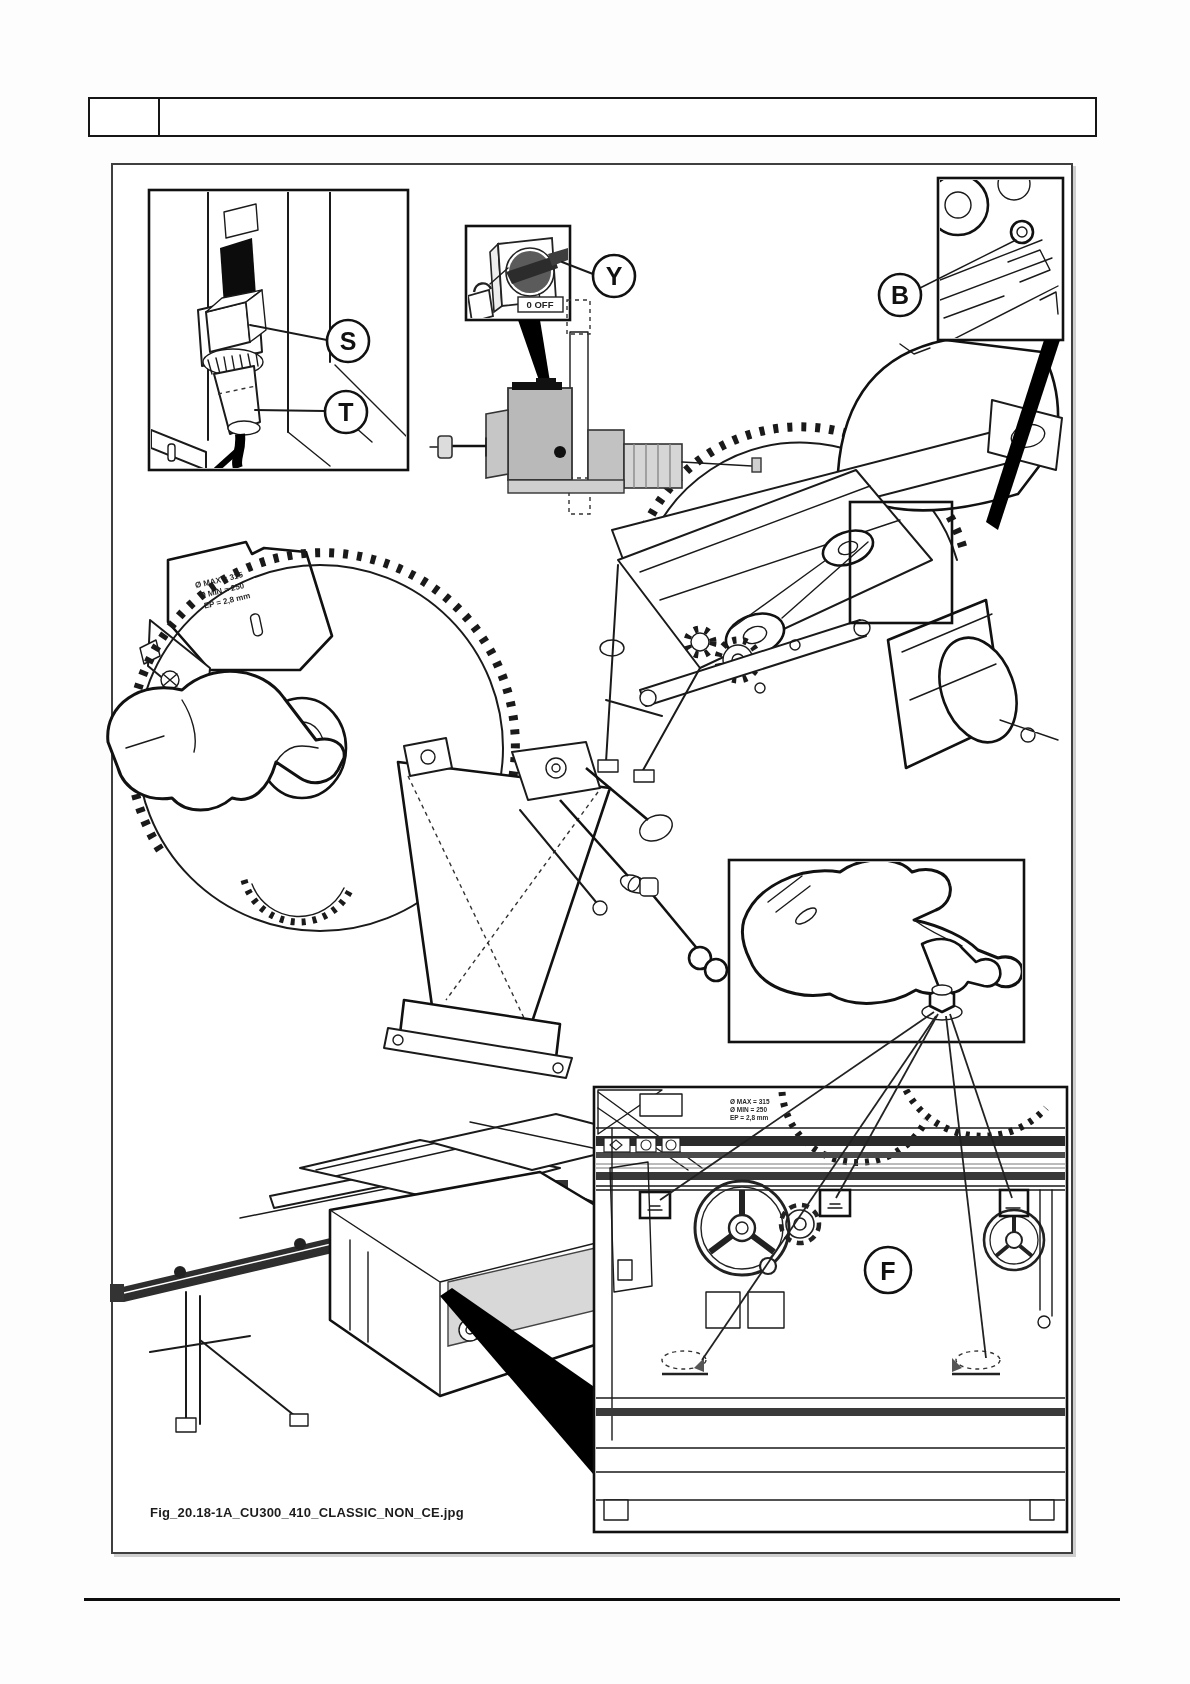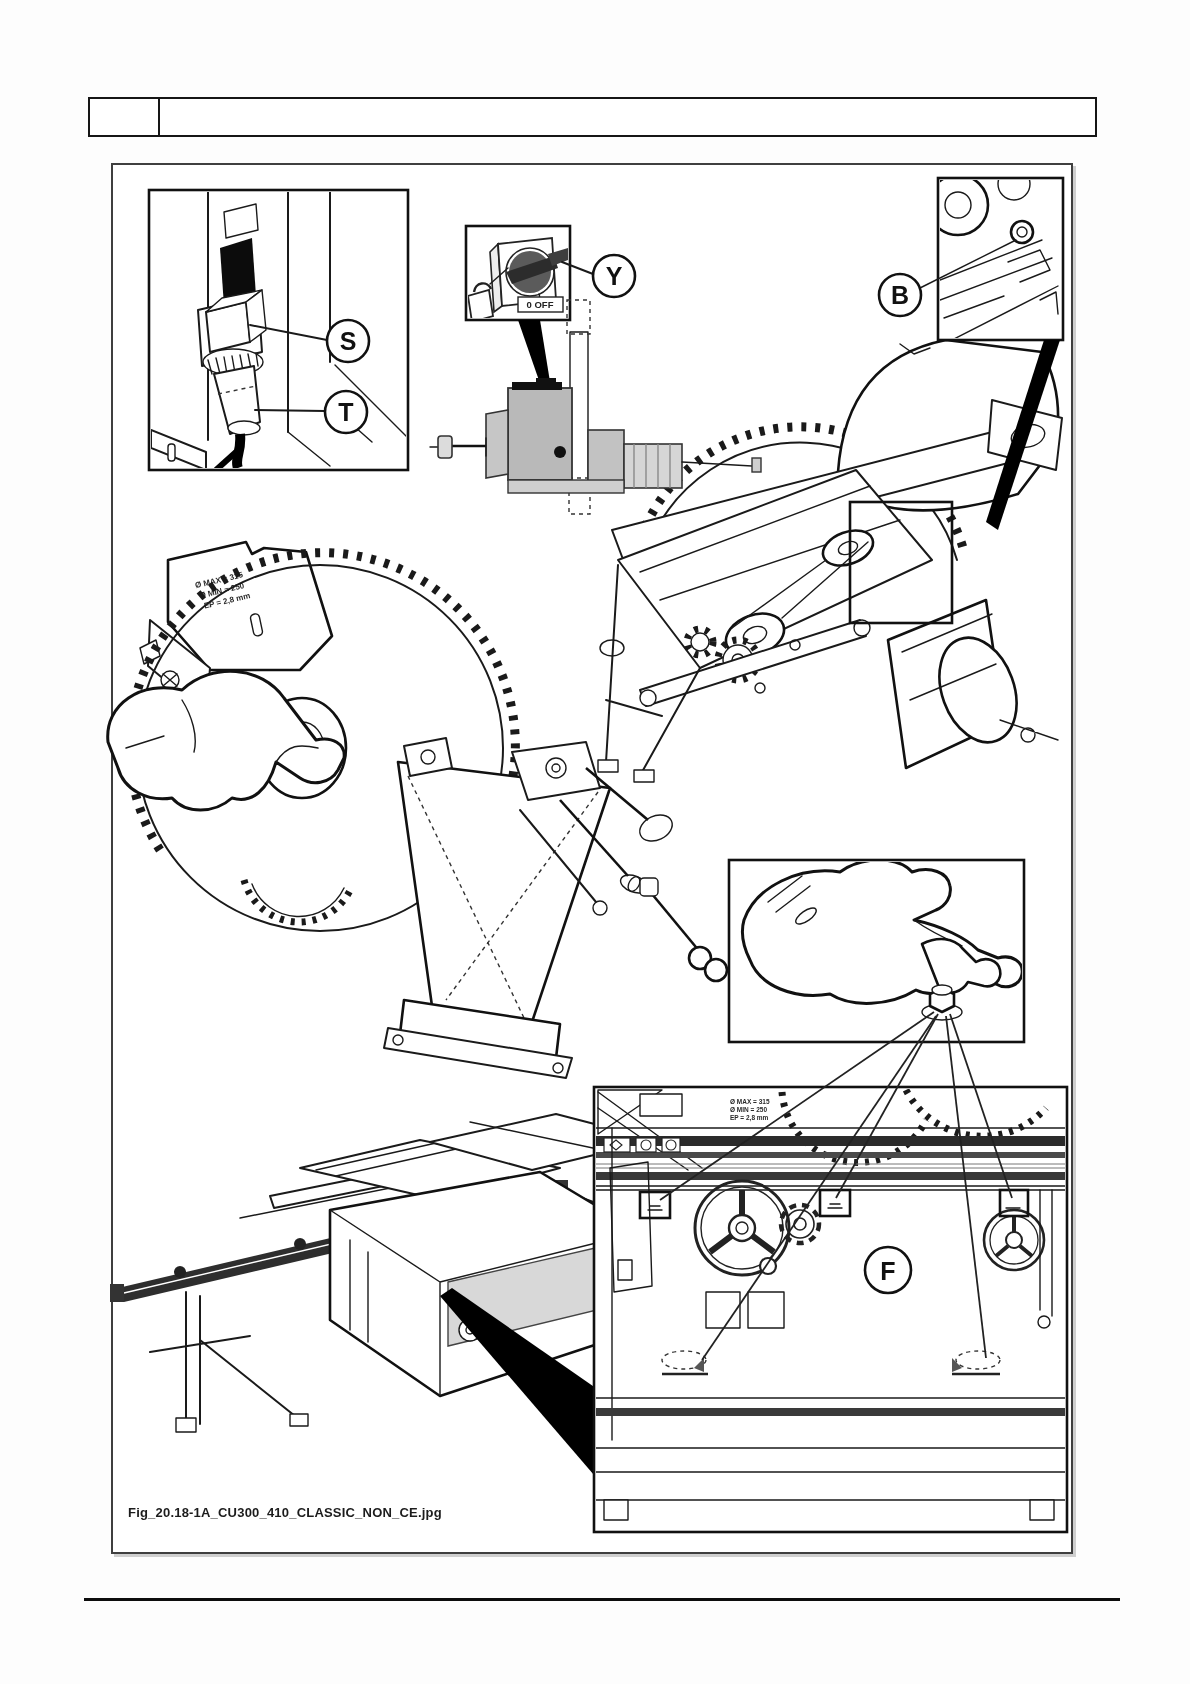--- a/index.html
+++ b/index.html
@@ -1,21 +1,21 @@
 <!DOCTYPE html>
 <html><head>
 <meta charset="utf-8">
 <style>
   html,body{margin:0;padding:0;background:#ffffff;}
   .page{position:relative;width:1190px;height:1684px;background:#fdfdfd;font-family:"Liberation Sans",sans-serif;overflow:hidden;}
   .header-table{position:absolute;left:88px;top:97px;width:1005px;height:36px;border:2px solid #161616;background:#fff;}
   .header-cell-divider{position:absolute;left:68px;top:0;width:2px;height:100%;background:#161616;}
   .header-cell{position:absolute;top:0;height:100%;}
   .figure-frame{position:absolute;left:111px;top:163px;width:958px;height:1387px;border:2px solid #3f3f3f;background:#ffffff;box-shadow:3px 3px 0 #cfcfcf;}
-  .figure-caption{position:absolute;left:128px;top:1505px;font-size:13px;font-weight:bold;color:#1c1c1c;letter-spacing:0.2px;white-space:nowrap;}
+  .figure-caption{position:absolute;left:150px;top:1505px;font-size:13px;font-weight:bold;color:#1c1c1c;letter-spacing:0.2px;white-space:nowrap;}
   .footer-rule{position:absolute;left:84px;top:1598px;width:1036px;height:3px;background:#0d0d0d;}
   svg{position:absolute;left:0;top:0;}
   .ln{fill:none;stroke:#1a1a1a;stroke-width:2;stroke-linejoin:round;stroke-linecap:round;}
   .ln15{fill:none;stroke:#1a1a1a;stroke-width:1.4;stroke-linejoin:round;stroke-linecap:round;}
   .ln25{fill:none;stroke:#111;stroke-width:2.6;stroke-linejoin:round;}
   .wf{fill:#ffffff;}
   .teeth{fill:none;stroke:#1a1a1a;stroke-width:9;stroke-dasharray:5 9;}
   .teeth-s{fill:none;stroke:#1a1a1a;stroke-width:7;stroke-dasharray:4 7;}
   .dash{fill:none;stroke:#333;stroke-width:1.4;stroke-dasharray:4 4;}
   .boxline{fill:#ffffff;stroke:#111;stroke-width:2.6;}

